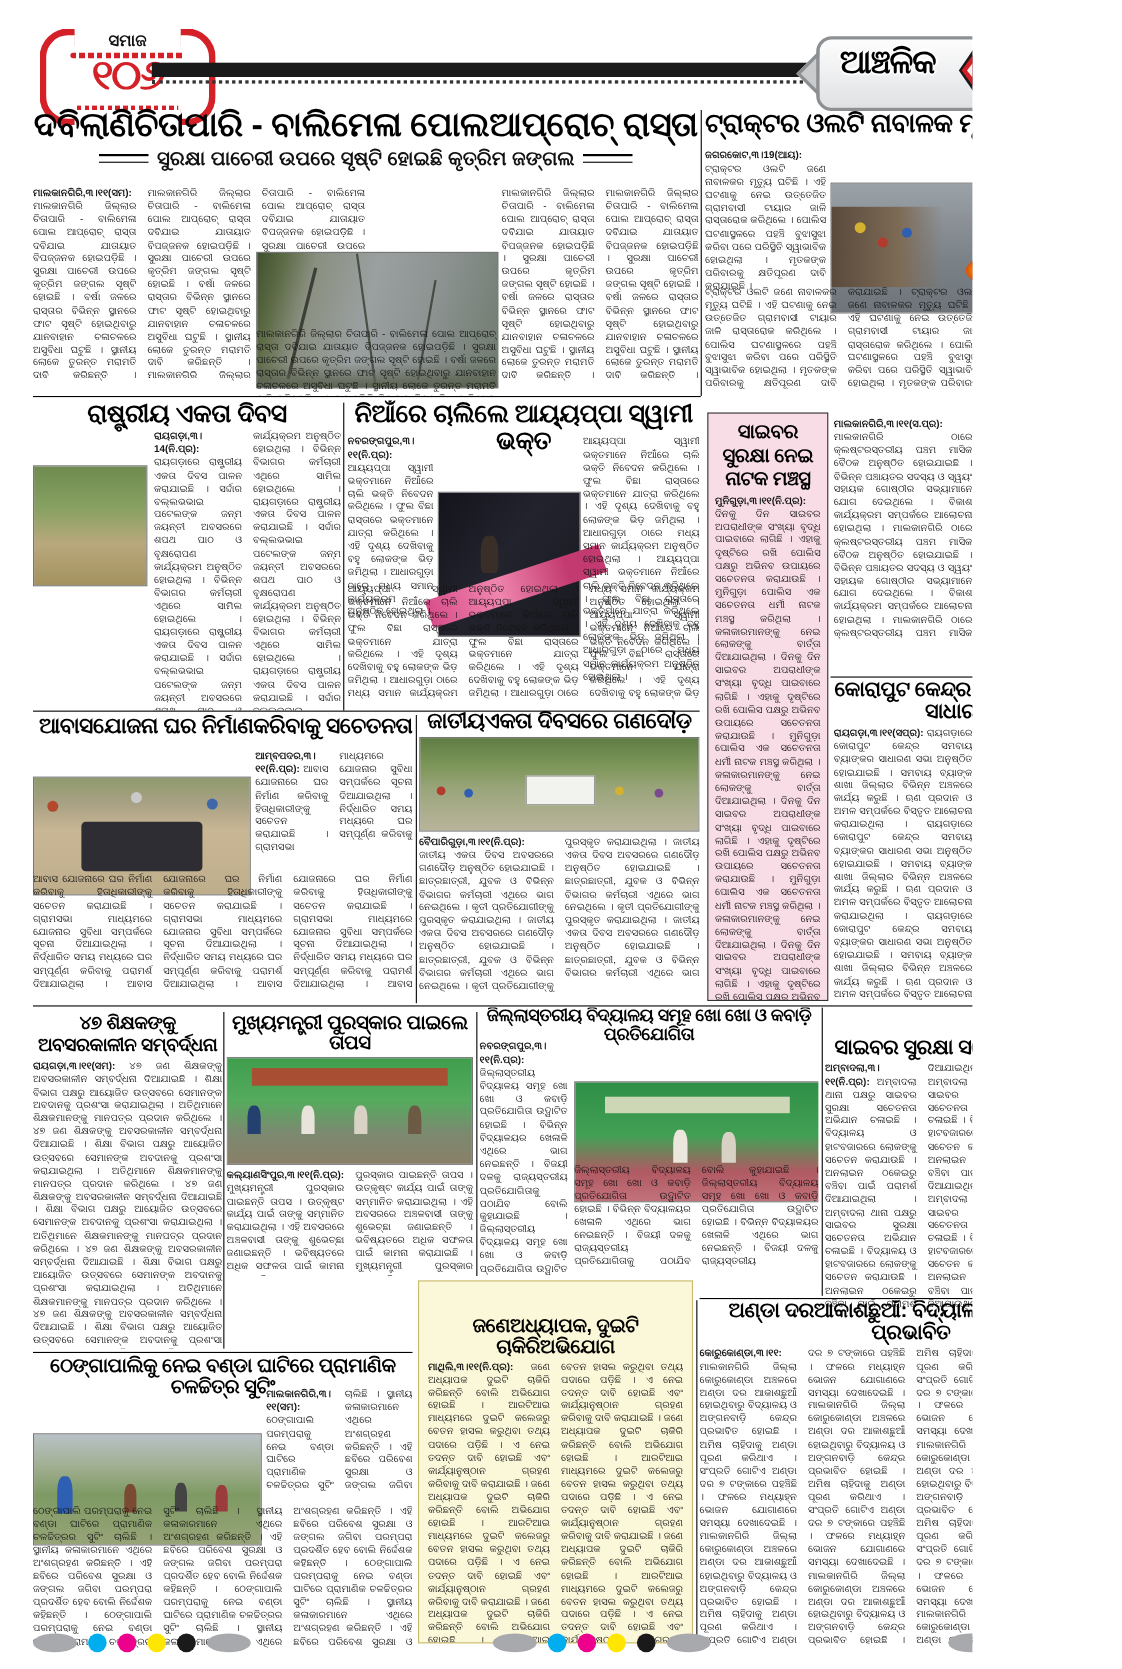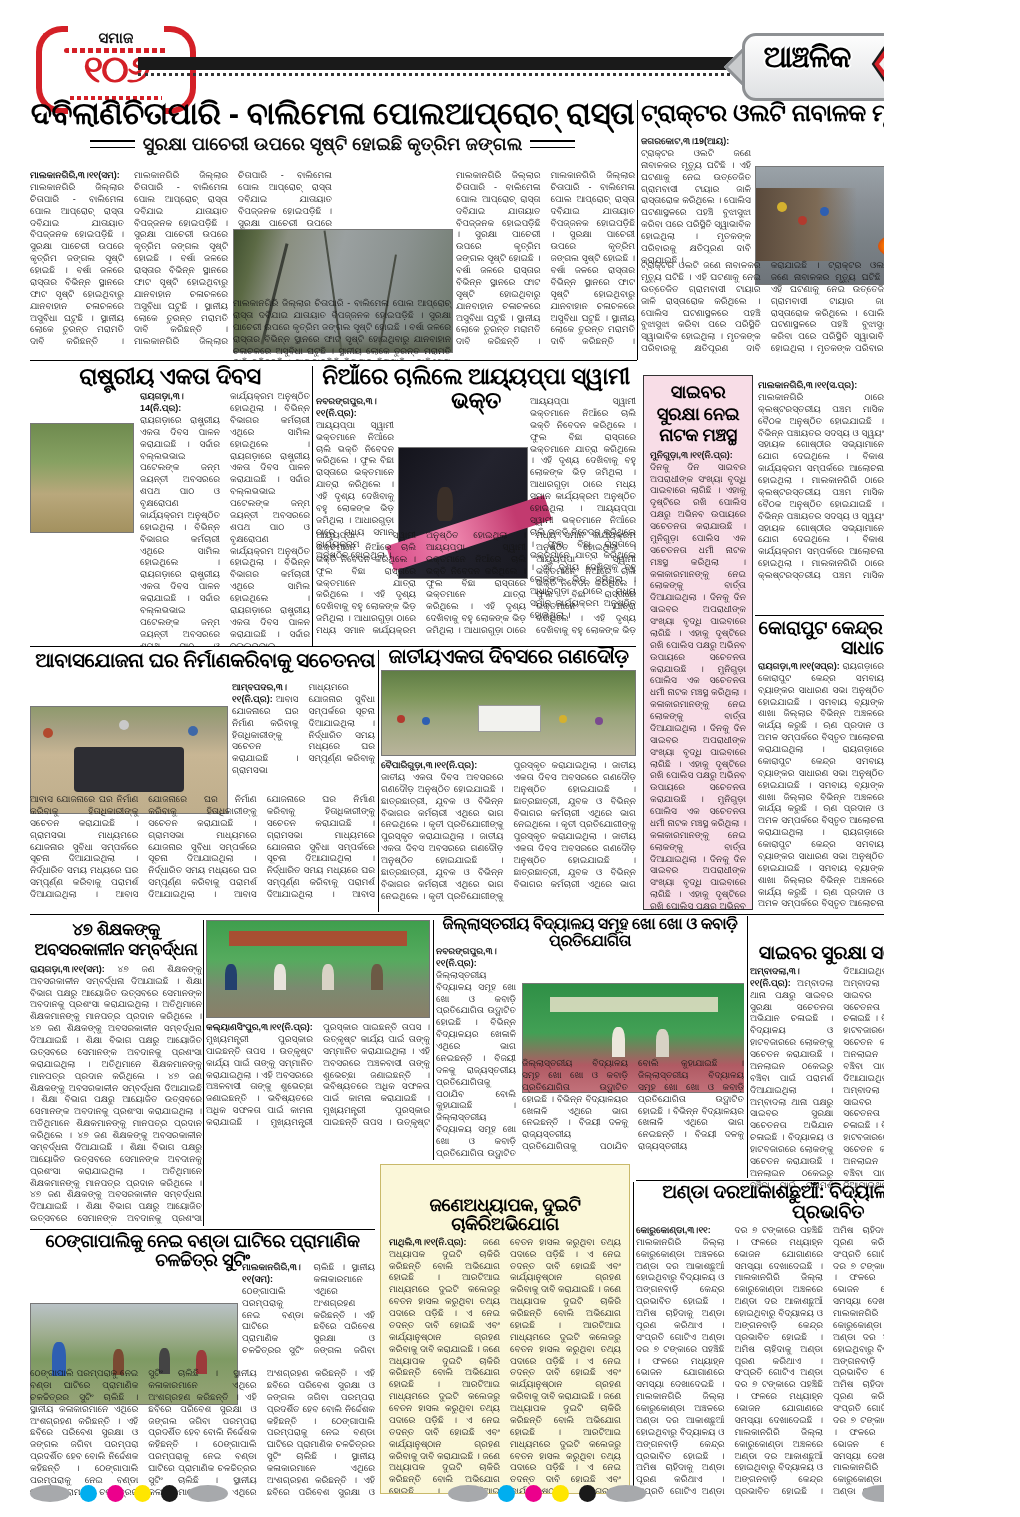--- a/index.html
+++ b/index.html
@@ -217,20 +217,21 @@
 
   <div class="article" style="left:30px;top:920px;width:172px;height:306px;">
     <h2 class="hl" style="font-size:17px;line-height:1.2;">୪୭ ଶିକ୍ଷକଙ୍କୁ ଅବସରକାଳୀନ ସମ୍ବର୍ଦ୍ଧନା</h2>
     <div class="body">
       <b class="dl">ରାୟଗଡ଼ା,୩।୧୧(ସମ):</b>
       <span>୪୭ ଜଣ ଶିକ୍ଷକଙ୍କୁ ଅବସରକାଳୀନ ସମ୍ବର୍ଦ୍ଧନା ଦିଆଯାଇଛି । ଶିକ୍ଷା ବିଭାଗ ପକ୍ଷରୁ ଆୟୋଜିତ ଉତ୍ସବରେ ସେମାନଙ୍କ ଅବଦାନକୁ ପ୍ରଶଂସା କରାଯାଇଥିଲା । ଅତିଥିମାନେ ଶିକ୍ଷକମାନଙ୍କୁ ମାନପତ୍ର ପ୍ରଦାନ କରିଥିଲେ । ୪୭ ଜଣ ଶିକ୍ଷକଙ୍କୁ ଅବସରକାଳୀନ ସମ୍ବର୍ଦ୍ଧନା ଦିଆଯାଇଛି । ଶିକ୍ଷା ବିଭାଗ ପକ୍ଷରୁ ଆୟୋଜିତ ଉତ୍ସବରେ ସେମାନଙ୍କ ଅବଦାନକୁ ପ୍ରଶଂସା କରାଯାଇଥିଲା । ଅତିଥିମାନେ ଶିକ୍ଷକମାନଙ୍କୁ ମାନପତ୍ର ପ୍ରଦାନ କରିଥିଲେ । ୪୭ ଜଣ ଶିକ୍ଷକଙ୍କୁ ଅବସରକାଳୀନ ସମ୍ବର୍ଦ୍ଧନା ଦିଆଯାଇଛି । ଶିକ୍ଷା ବିଭାଗ ପକ୍ଷରୁ ଆୟୋଜିତ ଉତ୍ସବରେ ସେମାନଙ୍କ ଅବଦାନକୁ ପ୍ରଶଂସା କରାଯାଇଥିଲା । ଅତିଥିମାନେ ଶିକ୍ଷକମାନଙ୍କୁ ମାନପତ୍ର ପ୍ରଦାନ କରିଥିଲେ । ୪୭ ଜଣ ଶିକ୍ଷକଙ୍କୁ ଅବସରକାଳୀନ ସମ୍ବର୍ଦ୍ଧନା ଦିଆଯାଇଛି । ଶିକ୍ଷା ବିଭାଗ ପକ୍ଷରୁ ଆୟୋଜିତ ଉତ୍ସବରେ ସେମାନଙ୍କ ଅବଦାନକୁ ପ୍ରଶଂସା କରାଯାଇଥିଲା । ଅତିଥିମାନେ ଶିକ୍ଷକମାନଙ୍କୁ ମାନପତ୍ର ପ୍ରଦାନ କରିଥିଲେ । ୪୭ ଜଣ ଶିକ୍ଷକଙ୍କୁ ଅବସରକାଳୀନ ସମ୍ବର୍ଦ୍ଧନା ଦିଆଯାଇଛି । ଶିକ୍ଷା ବିଭାଗ ପକ୍ଷରୁ ଆୟୋଜିତ ଉତ୍ସବରେ ସେମାନଙ୍କ ଅବଦାନକୁ ପ୍ରଶଂସା କରାଯାଇଥିଲା । ଅତିଥିମାନେ ଶିକ୍ଷକମାନଙ୍କୁ ମାନପତ୍ର ପ୍ରଦାନ କରିଥିଲେ ।</span>
     </div>
   </div>
 
   <div class="article" style="left:206px;top:920px;width:224px;height:240px;">
+    <h2 class="hl" style="font-size:18px;">ମୁଖ୍ୟମନ୍ତ୍ରୀ ପୁରସ୍କାର ପାଇଲେ ତାପସ</h2>
     <div class="photo" style="width:222px;height:96px;margin-bottom:4px;
          background:linear-gradient(180deg,#3f9e4d 0%,#55ab5e 40%,#7b8a70 70%,#8a7f68 100%);">
       <div class="abs" style="left:10%;top:10%;width:80%;height:16%;background:#c0392b;opacity:.8;"></div>
       <div class="abs" style="left:8%;top:45%;width:12px;height:26px;background:#23406e;border-radius:40% 40% 0 0;"></div>
       <div class="abs" style="left:30%;top:45%;width:12px;height:26px;background:#e8e4dc;border-radius:40% 40% 0 0;"></div>
       <div class="abs" style="left:52%;top:45%;width:12px;height:26px;background:#d9d3c6;border-radius:40% 40% 0 0;"></div>
       <div class="abs" style="left:74%;top:45%;width:12px;height:26px;background:#6c5a45;border-radius:40% 40% 0 0;"></div>
     </div>
     <div class="body cols2" style="height:112px;">
       <b class="dl">କଲ୍ୟାଣସିଂପୁର,୩।୧୧(ନି.ପ୍ର):</b>

